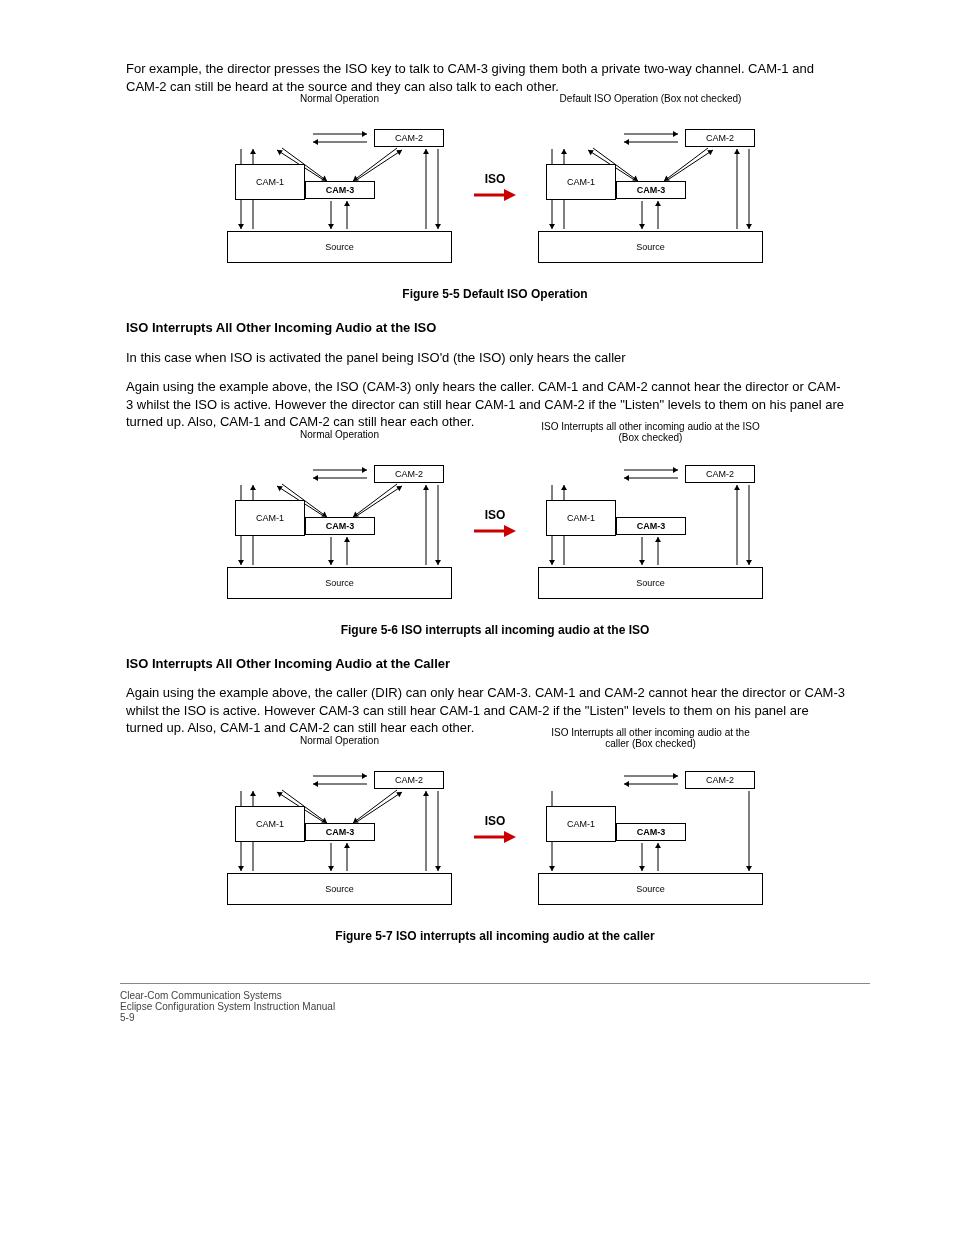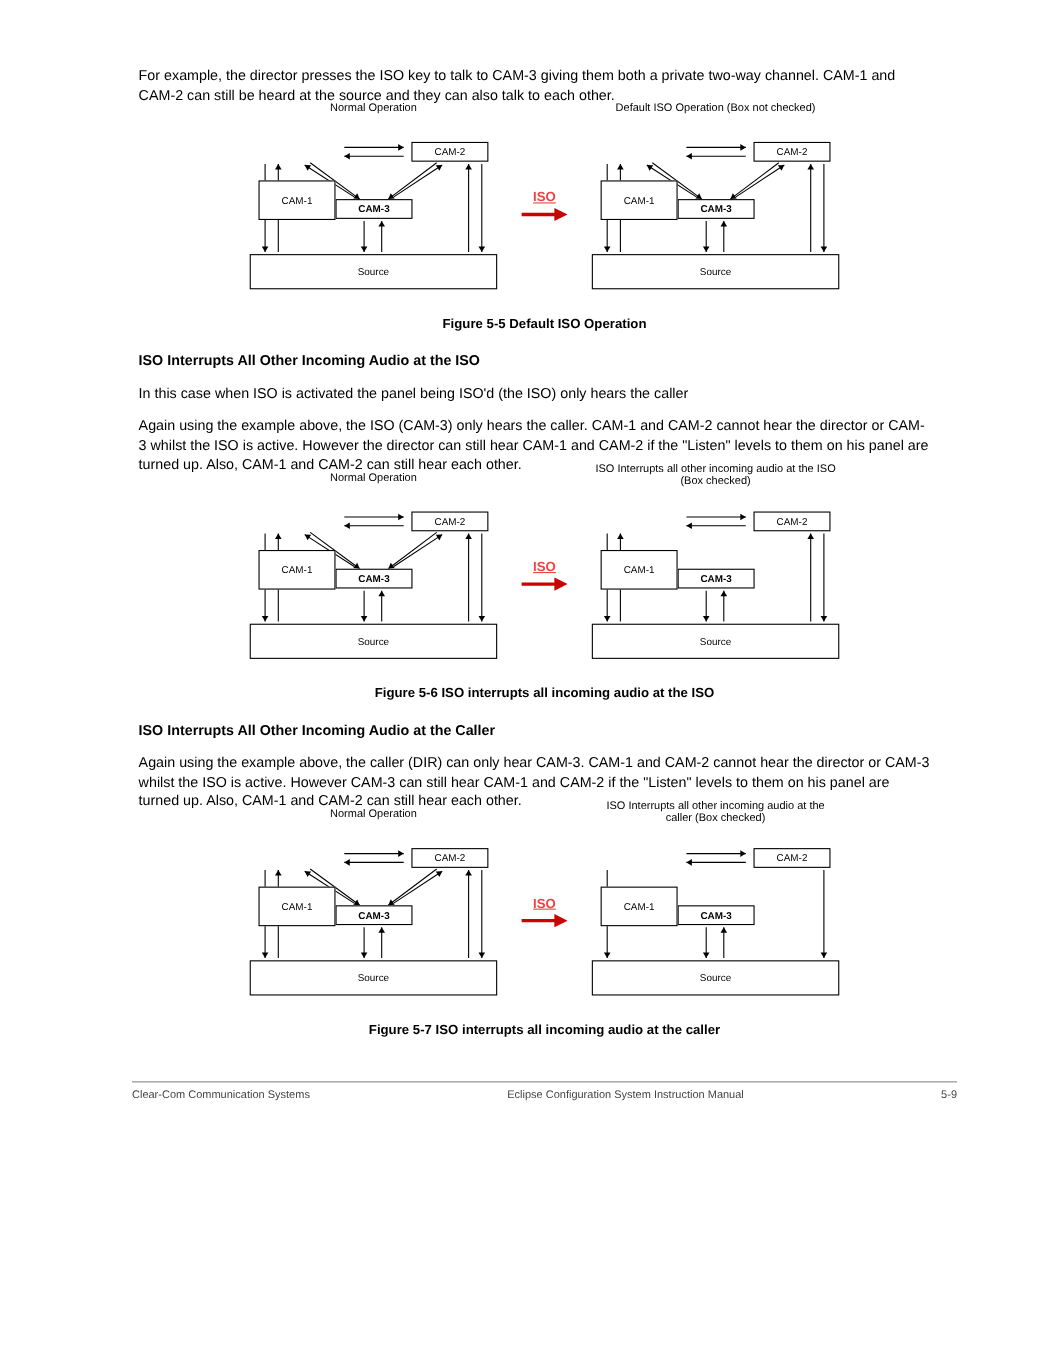--- a/index.html
+++ b/index.html
@@ -67,34 +67,34 @@
   .src  { left: 0;    top: 124px; width: 225px; height: 32px; }
   svg { display: block; }
 
   .iso-block {
     width: 42px;
     display: flex;
     flex-direction: column;
     align-items: center;
   }
   .iso-label {
-    color: #ef4444;
+    color: #000000;
     font-weight: bold;
     font-size: 12px;
     margin-bottom: 2px;
-    text-decoration: underline;
   }
   .footer {
     margin-top: 40px;
     border-top: 1px solid #888;
     padding-top: 6px;
     display: flex;
     justify-content: space-between;
     font-size: 10px;
     color: #444;
+    flex-direction: column;
   }
 </style>
 </head>
 <body>
 
 <div class="page">
 
   <p class="body-text">For example, the director presses the ISO key to talk to CAM-3 giving them both a private two-way channel. CAM-1 and CAM-2 can still be heard at the source and they can also talk to each other.</p>
 
   <div class="diagram-row" id="figrow-0">

